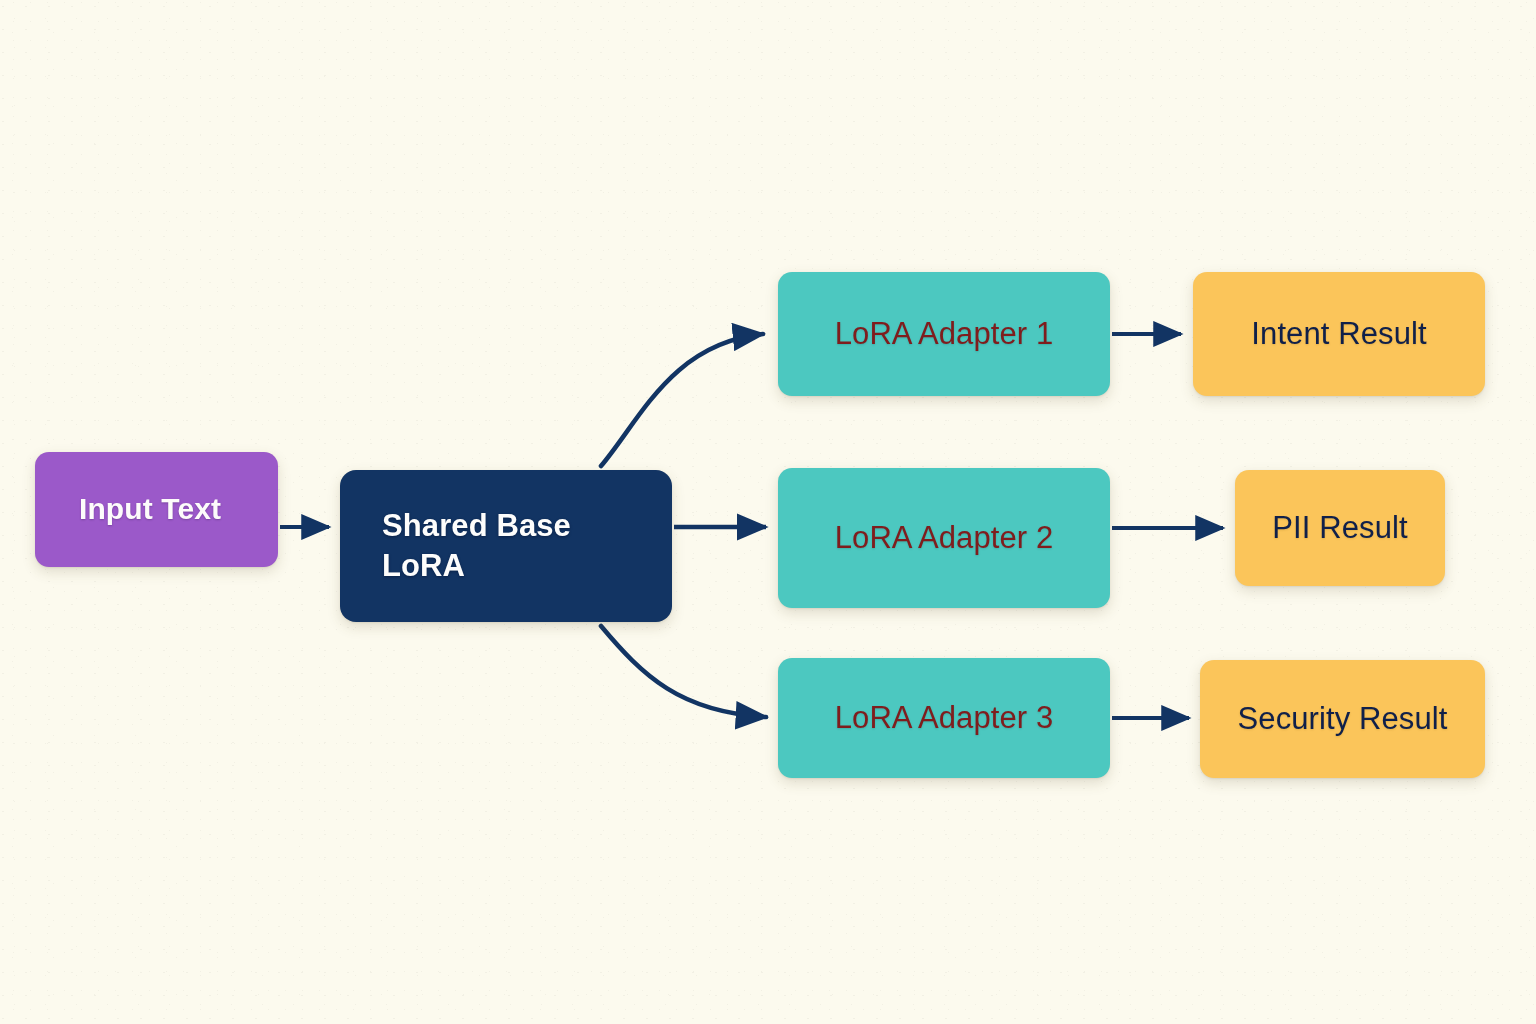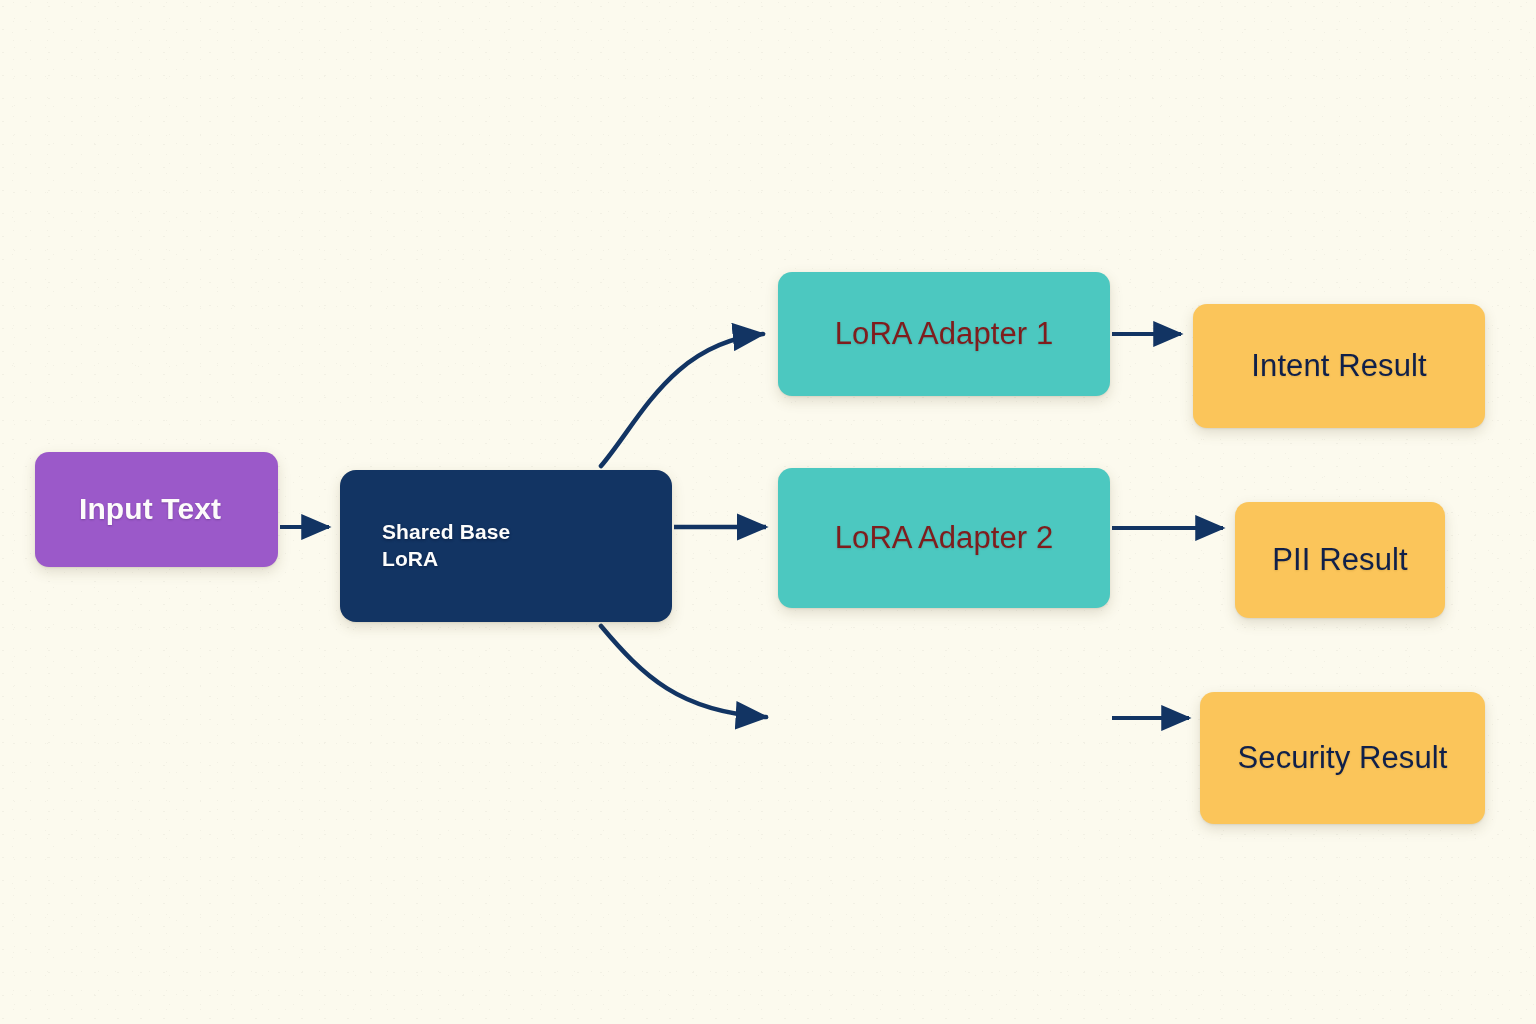--- a/index.html
+++ b/index.html
@@ -69,21 +69,21 @@
   
   .node.base {
     background: #123463;
     justify-content: flex-start;
     padding-left: 42px;
     padding-right: 24px;
     border-radius: 16px;
   }
   .node.base .label {
     color: #FDFDFC;
-    font-size: 21px;
+    font-size: 31px;
     font-weight: 600;
     text-align: left;
     text-shadow: 0 1px 3px rgba(0, 10, 35, .45);
   }
   
   .node.adapter {
     background: #4CC8C0;
     justify-content: center;
     padding: 0 20px;
   }
@@ -92,21 +92,20 @@
     font-size: 31px;
     font-weight: 500;
     text-align: center;
     text-shadow: 0 1px 2px rgba(20, 90, 90, .22);
   }
   
   .node.result {
     background: #FBC55A;
     justify-content: center;
     padding: 0 18px;
-    margin-top: 32px;
   }
   .node.result .label {
     color: #10204A;
     font-size: 31px;
     font-weight: 500;
     text-align: center;
     text-shadow: 0 1px 2px rgba(150, 110, 20, .22);
   }
 </style>
 </head>
@@ -147,26 +146,29 @@
   </div>
 
   <div class="node adapter" style="left:778px; top:272px; width:332px; height:124px;">
     <span class="label">LoRA Adapter 1</span>
   </div>
 
   <div class="node adapter" style="left:778px; top:468px; width:332px; height:140px;">
     <span class="label">LoRA Adapter 2</span>
   </div>
 
+  <div class="node adapter" style="left:778px; top:658px; width:332px; height:120px;">
+    <span class="label">LoRA Adapter 3</span>
+  </div>
 
   <div class="node result" style="left:1193px; top:272px; width:292px; height:124px;">
     <span class="label">Intent Result</span>
   </div>
 
   <div class="node result" style="left:1235px; top:470px; width:210px; height:116px;">
     <span class="label">PII Result</span>
   </div>
 
-  <div class="node result" style="left:1200px; top:660px; width:285px; height:132px;">
+  <div class="node result" style="left:1200px; top:660px; width:285px; height:118px;">
     <span class="label">Security Result</span>
   </div>
 
 </div>
 
 </body></html>

